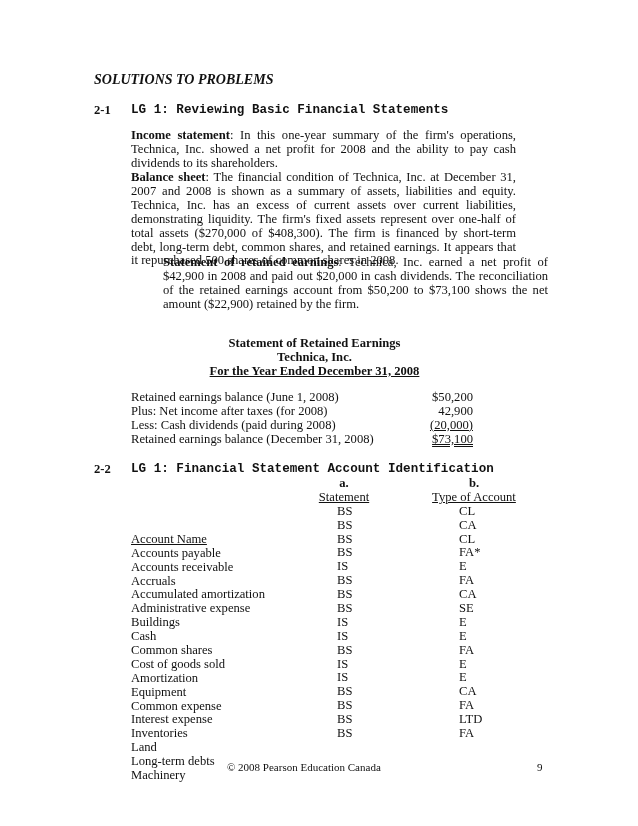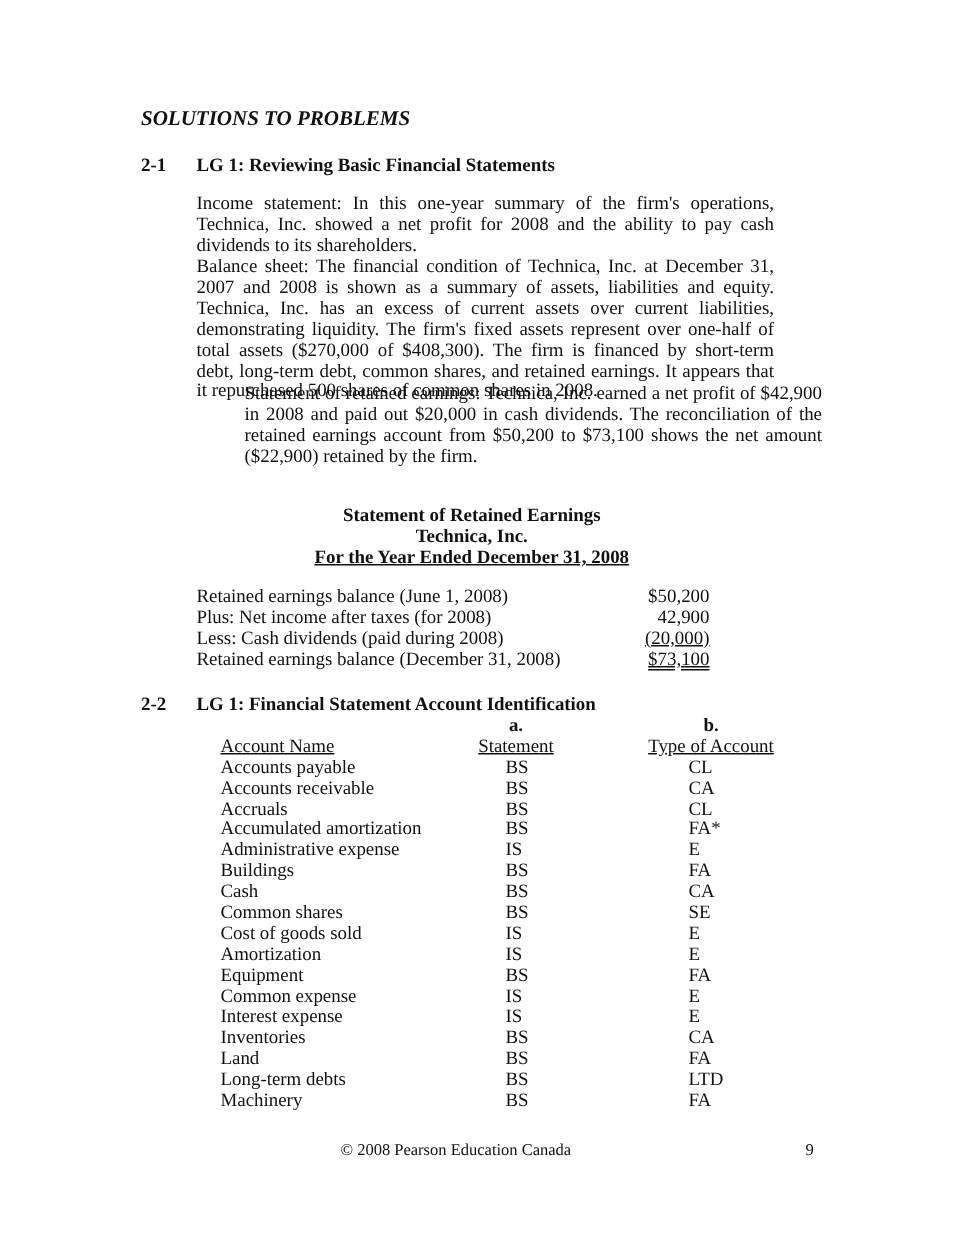--- a/index.html
+++ b/index.html
@@ -5,39 +5,39 @@
     html, body { margin: 0; padding: 0; background: #ffffff; }
     body {
       width: 638px; height: 826px; position: relative; overflow: hidden;
       font-family: "Liberation Serif", "DejaVu Serif", serif;
       color: #111; font-size: 12.6px; line-height: 13.9px;
     }
     .abs { position: absolute; white-space: nowrap; }
     b, .bold { font-weight: bold; }
     .title { left: 94px; top: 73px; font-weight: bold; font-size: 14px; font-style: italic; }
     .pnum { position: absolute; left: 94px; font-weight: bold; }
-    .phead { position: absolute; left: 131px; font-weight: bold; }
+    .phead { position: absolute; left: 131px; font-weight: bold; font-family: Liberation Mono, monospace; }
     .para {
       position: absolute; left: 131px; width: 385px;
       text-align: justify; white-space: normal;
     }
     .para p { margin: 0; }
-    .para .lbl { font-weight: normal; }
+    .para .lbl { font-weight: bold; }
     .center-block {
       position: absolute; left: 131px; width: 385px; text-align: center; font-weight: bold;
     }
     .center-block div { line-height: 14px; }
     .u { text-decoration: underline; }
     .re-table { position: absolute; left: 131px; top: 391px; width: 342px; }
     .re-row { display: flex; justify-content: space-between; height: 13.9px; }
     .re-row .amt { text-align: left; }
     .acct-table { position: absolute; left: 131px; top: 466px; width: 400px; }
     .acct-row { position: relative; height: 13.9px; }
     .acct-row span { position: absolute; white-space: nowrap; }
-    .c1 { left: 16px; }
+    .c1 { left: 0; margin-top: 42px; }
     .c2 { left: 187px; width: 52px; text-align: center; }
     .c3 { left: 301px; width: 84px; text-align: center; }
     .c2v { left: 206px; }
     .c3v { left: 328px; }
     .footer { position: absolute; top: 761px; font-size: 11px; }
   </style>
 </head>
 <body>
 
 <div class="abs title">SOLUTIONS TO PROBLEMS</div>

